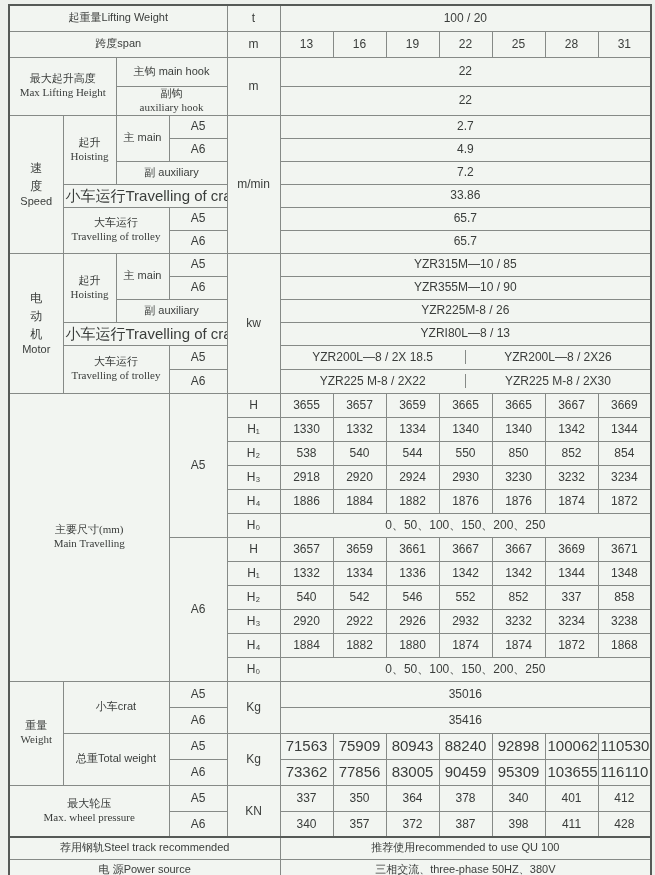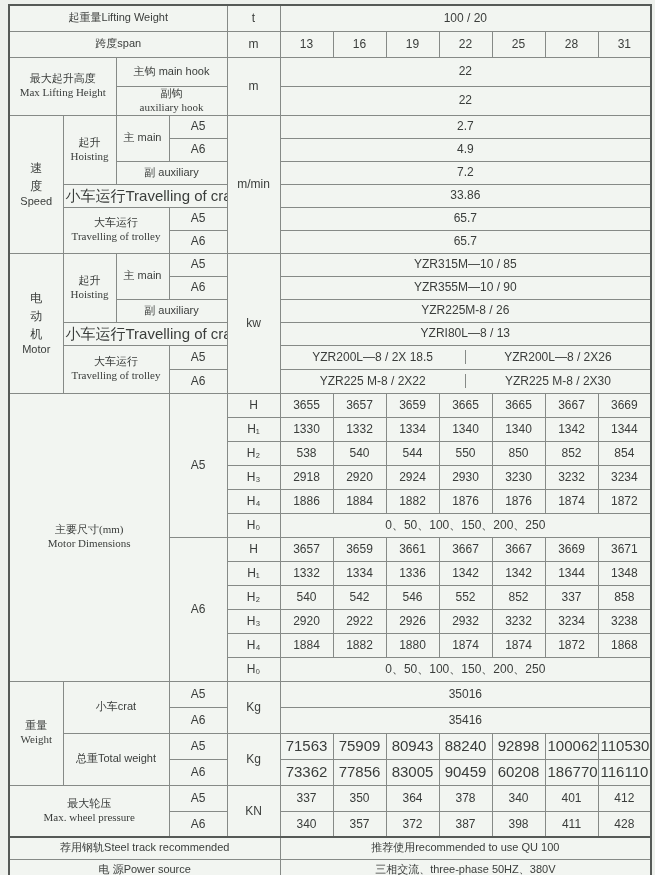--- a/index.html
+++ b/index.html
@@ -179,21 +179,21 @@
       <div class="inner">
         <div class="half l">YZR225 M-8 / 2X22</div>
         <div class="half">YZR225 M-8 / 2X30</div>
       </div>
     </td>
   </tr>
 
   <tr class="h24">
     <td colspan="3" rowspan="12" class="lbl">
       <span class="blk">主要尺寸(mm)</span>
-      <span class="blk">Motor Dimensions</span>
+      <span class="blk">Main Travelling</span>
     </td>
     <td rowspan="6">A5</td>
     <td>H</td>
     <td>3655</td>
     <td>3657</td>
     <td>3659</td>
     <td>3665</td>
     <td>3665</td>
     <td>3667</td>
     <td>3669</td>
@@ -324,22 +324,22 @@
     <td class="sm">92898</td>
     <td class="sm">100062</td>
     <td class="sm">110530</td>
   </tr>
   <tr class="h26">
     <td>A6</td>
     <td class="sm">73362</td>
     <td class="sm">77856</td>
     <td class="sm">83005</td>
     <td class="sm">90459</td>
-    <td class="sm">60208</td>
-    <td class="sm">186770</td>
+    <td class="sm">95309</td>
+    <td class="sm">103655</td>
     <td class="sm">116110</td>
   </tr>
 
   <tr class="h26">
     <td colspan="3" rowspan="2" class="lbl">
       <span class="blk">最大轮压</span>
       <span class="blk">Max.  wheel pressure</span>
     </td>
     <td>A5</td>
     <td rowspan="2">KN</td>

